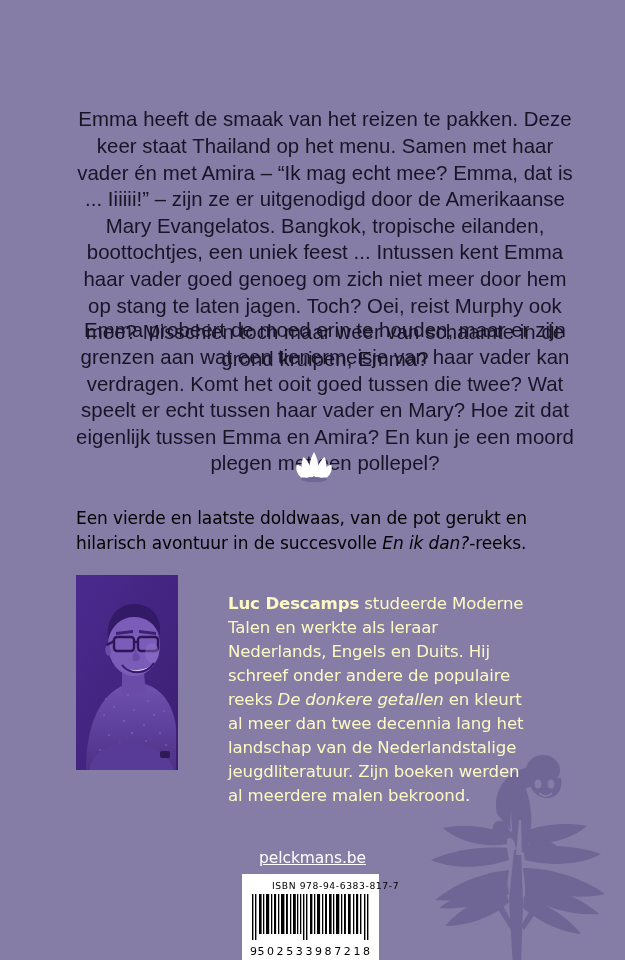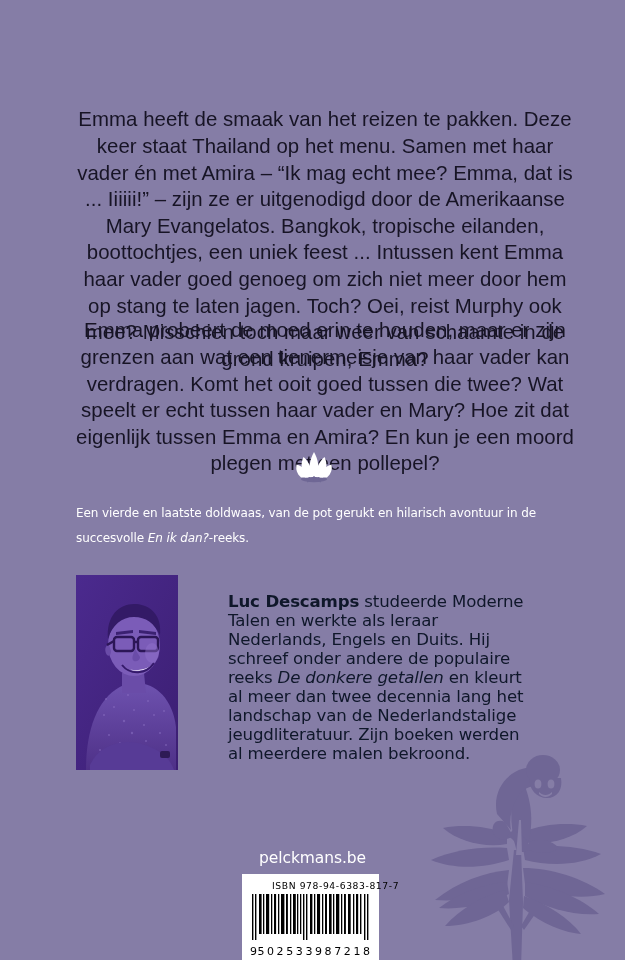--- a/index.html
+++ b/index.html
@@ -51,23 +51,23 @@
     height: 34px;
   }
 
   
   #tagline {
     position: absolute;
     left: 76px;
     top: 489px;
     width: 500px;
     font-family: "DejaVu Sans", sans-serif;
-    font-size: 12px;
+    font-size: 17px;
     line-height: 24.5px;
-    color: #ffffff;
+    color: #000000;
     letter-spacing: -0.1px;
   }
   #tagline .series-title {
     font-style: italic;
   }
 
   
   #author-photo {
     position: absolute;
     left: 76px;
@@ -79,38 +79,39 @@
   }
   #author-photo svg { display: block; }
 
   #author-bio {
     position: absolute;
     left: 228px;
     top: 575px;
     width: 302px;
     font-family: "DejaVu Sans", sans-serif;
     font-size: 16.6px;
-    line-height: 19px;
-    color: #0f172a;
+    line-height: 24px;
+    color: #fef9c3;
     letter-spacing: -0.15px;
   }
   #author-bio .author-name { font-weight: bold; }
   #author-bio .book-title { font-style: italic; }
 
   
   #publisher-url {
     position: absolute;
     left: 0;
     top: 849px;
     width: 625px;
     text-align: center;
     font-family: "DejaVu Sans", sans-serif;
     font-size: 15.5px;
     color: #FFFFFF;
     letter-spacing: -0.1px;
+    text-decoration: underline;
   }
 
   
   #barcode-block {
     position: absolute;
     left: 242px;
     top: 874px;
     width: 137px;
     height: 86px;
     background: #FFFFFF;

